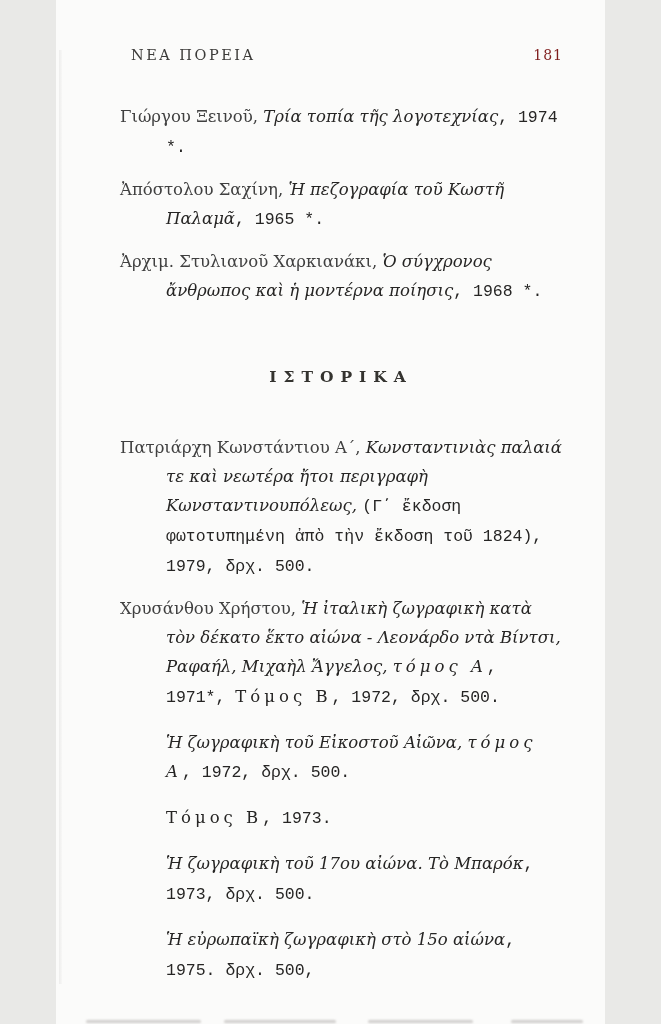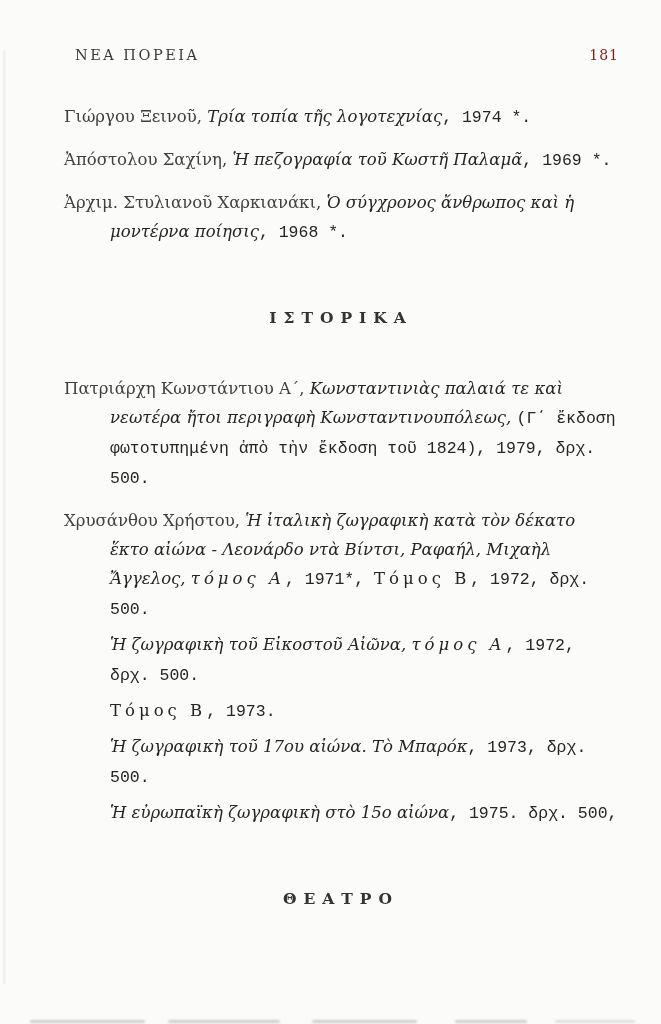--- a/index.html
+++ b/index.html
@@ -1,18 +1,18 @@
 <!DOCTYPE html>
 <html lang="el"><head>
 <meta charset="utf-8">
 <style>
   html,body{margin:0;padding:0;background:#e9e9e7;}
   .scan-page{
     position:relative;
-    width:661px;height:1024px;
+    width:549px;height:1024px;
     margin:0 auto;
     background:#fbfbfa;
     overflow:hidden;
     font-family:"DejaVu Serif","Liberation Serif",serif;
     color:#262524;
     box-sizing:border-box;
   }
   
   .scan-left-edge{
     position:absolute;left:3px;top:50px;bottom:40px;width:3px;
@@ -52,42 +52,42 @@
     margin:56px 0 42px 0;
     font-weight:bold;
   }
   p.entry{
     margin:13px 0 0 0;
     padding-left:46px;
     text-indent:-46px;
   }
   p.entry.cont{
     text-indent:0;
-    margin-top:6px;
+    margin-top:16px;
   }
   .seg-b{font-weight:normal;color:#404040;}
   .seg-i{font-style:italic;}
   .seg-n{font-style:normal;font-family:Liberation Mono, monospace;}
   .seg-is{font-style:italic;letter-spacing:4px;}
   .seg-ns{font-style:normal;letter-spacing:4px;}
 </style>
 </head>
 <body>
 
 <div class="scan-page">
   <div class="scan-left-edge"></div>
 
   <div class="page-header">
     <span class="journal-title">ΝΕΑ ΠΟΡΕΙΑ</span>
     <span class="page-number">181</span>
   </div>
 
   <div class="page-body">
       <p class="entry hang"><span class="seg-b">Γιώργου Ξεινοῦ, </span><span class="seg-i">Τρία τοπία τῆς λογοτεχνίας</span><span class="seg-n">, 1974 *.</span></p>
-      <p class="entry hang"><span class="seg-b">Ἀπόστολου Σαχίνη, </span><span class="seg-i">Ἡ πεζογραφία τοῦ Κωστῆ Παλαμᾶ</span><span class="seg-n">, 1969 *.</span></p>
+      <p class="entry hang"><span class="seg-b">Ἀπόστολου Σαχίνη, </span><span class="seg-i">Ἡ πεζογραφία τοῦ Κωστῆ Παλαμᾶ</span><span class="seg-n">, 1965 *.</span></p>
       <p class="entry hang"><span class="seg-b">Ἀρχιμ. Στυλιανοῦ Χαρκιανάκι, </span><span class="seg-i">Ὁ σύγχρονος ἄνθρωπος καὶ ἡ μοντέρνα ποίησις</span><span class="seg-n">, 1968 *.</span></p>
       <div class="section-heading">ΙΣΤΟΡΙΚΑ</div>
       <p class="entry hang"><span class="seg-b">Πατριάρχη Κωνστάντιου Α΄, </span><span class="seg-i">Κωνσταντινιὰς παλαιά τε καὶ νεωτέρα ἤτοι περιγραφὴ Κωνσταντινουπόλεως, </span><span class="seg-n">(Γ΄ ἔκδοση φωτοτυπημένη ἀπὸ τὴν ἔκδοση τοῦ 1824), 1979, δρχ. 500.</span></p>
       <p class="entry hang"><span class="seg-b">Χρυσάνθου Χρήστου, </span><span class="seg-i">Ἡ ἰταλικὴ ζωγραφικὴ κατὰ τὸν δέκατο ἕκτο αἰώνα - Λεονάρδο ντὰ Βίντσι, Ραφαήλ, Μιχαὴλ Ἄγγελος, </span><span class="seg-is">τόμος Α</span><span class="seg-n">, 1971*, </span><span class="seg-ns">Τόμος Β</span><span class="seg-n">, 1972, δρχ. 500.</span></p>
       <p class="entry cont"><span class="seg-i">Ἡ ζωγραφικὴ τοῦ Εἰκοστοῦ Αἰῶνα, </span><span class="seg-is">τόμος Α</span><span class="seg-n">, 1972, δρχ. 500.</span></p>
       <p class="entry cont"><span class="seg-ns">Τόμος Β</span><span class="seg-n">, 1973.</span></p>
       <p class="entry cont"><span class="seg-i">Ἡ ζωγραφικὴ τοῦ 17ου αἰώνα. Τὸ Μπαρόκ</span><span class="seg-n">, 1973, δρχ. 500.</span></p>
       <p class="entry cont"><span class="seg-i">Ἡ εὐρωπαϊκὴ ζωγραφικὴ στὸ 15ο αἰώνα</span><span class="seg-n">, 1975. δρχ. 500,</span></p>
       <div class="section-heading">ΘΕΑΤΡΟ</div>
     </div>

